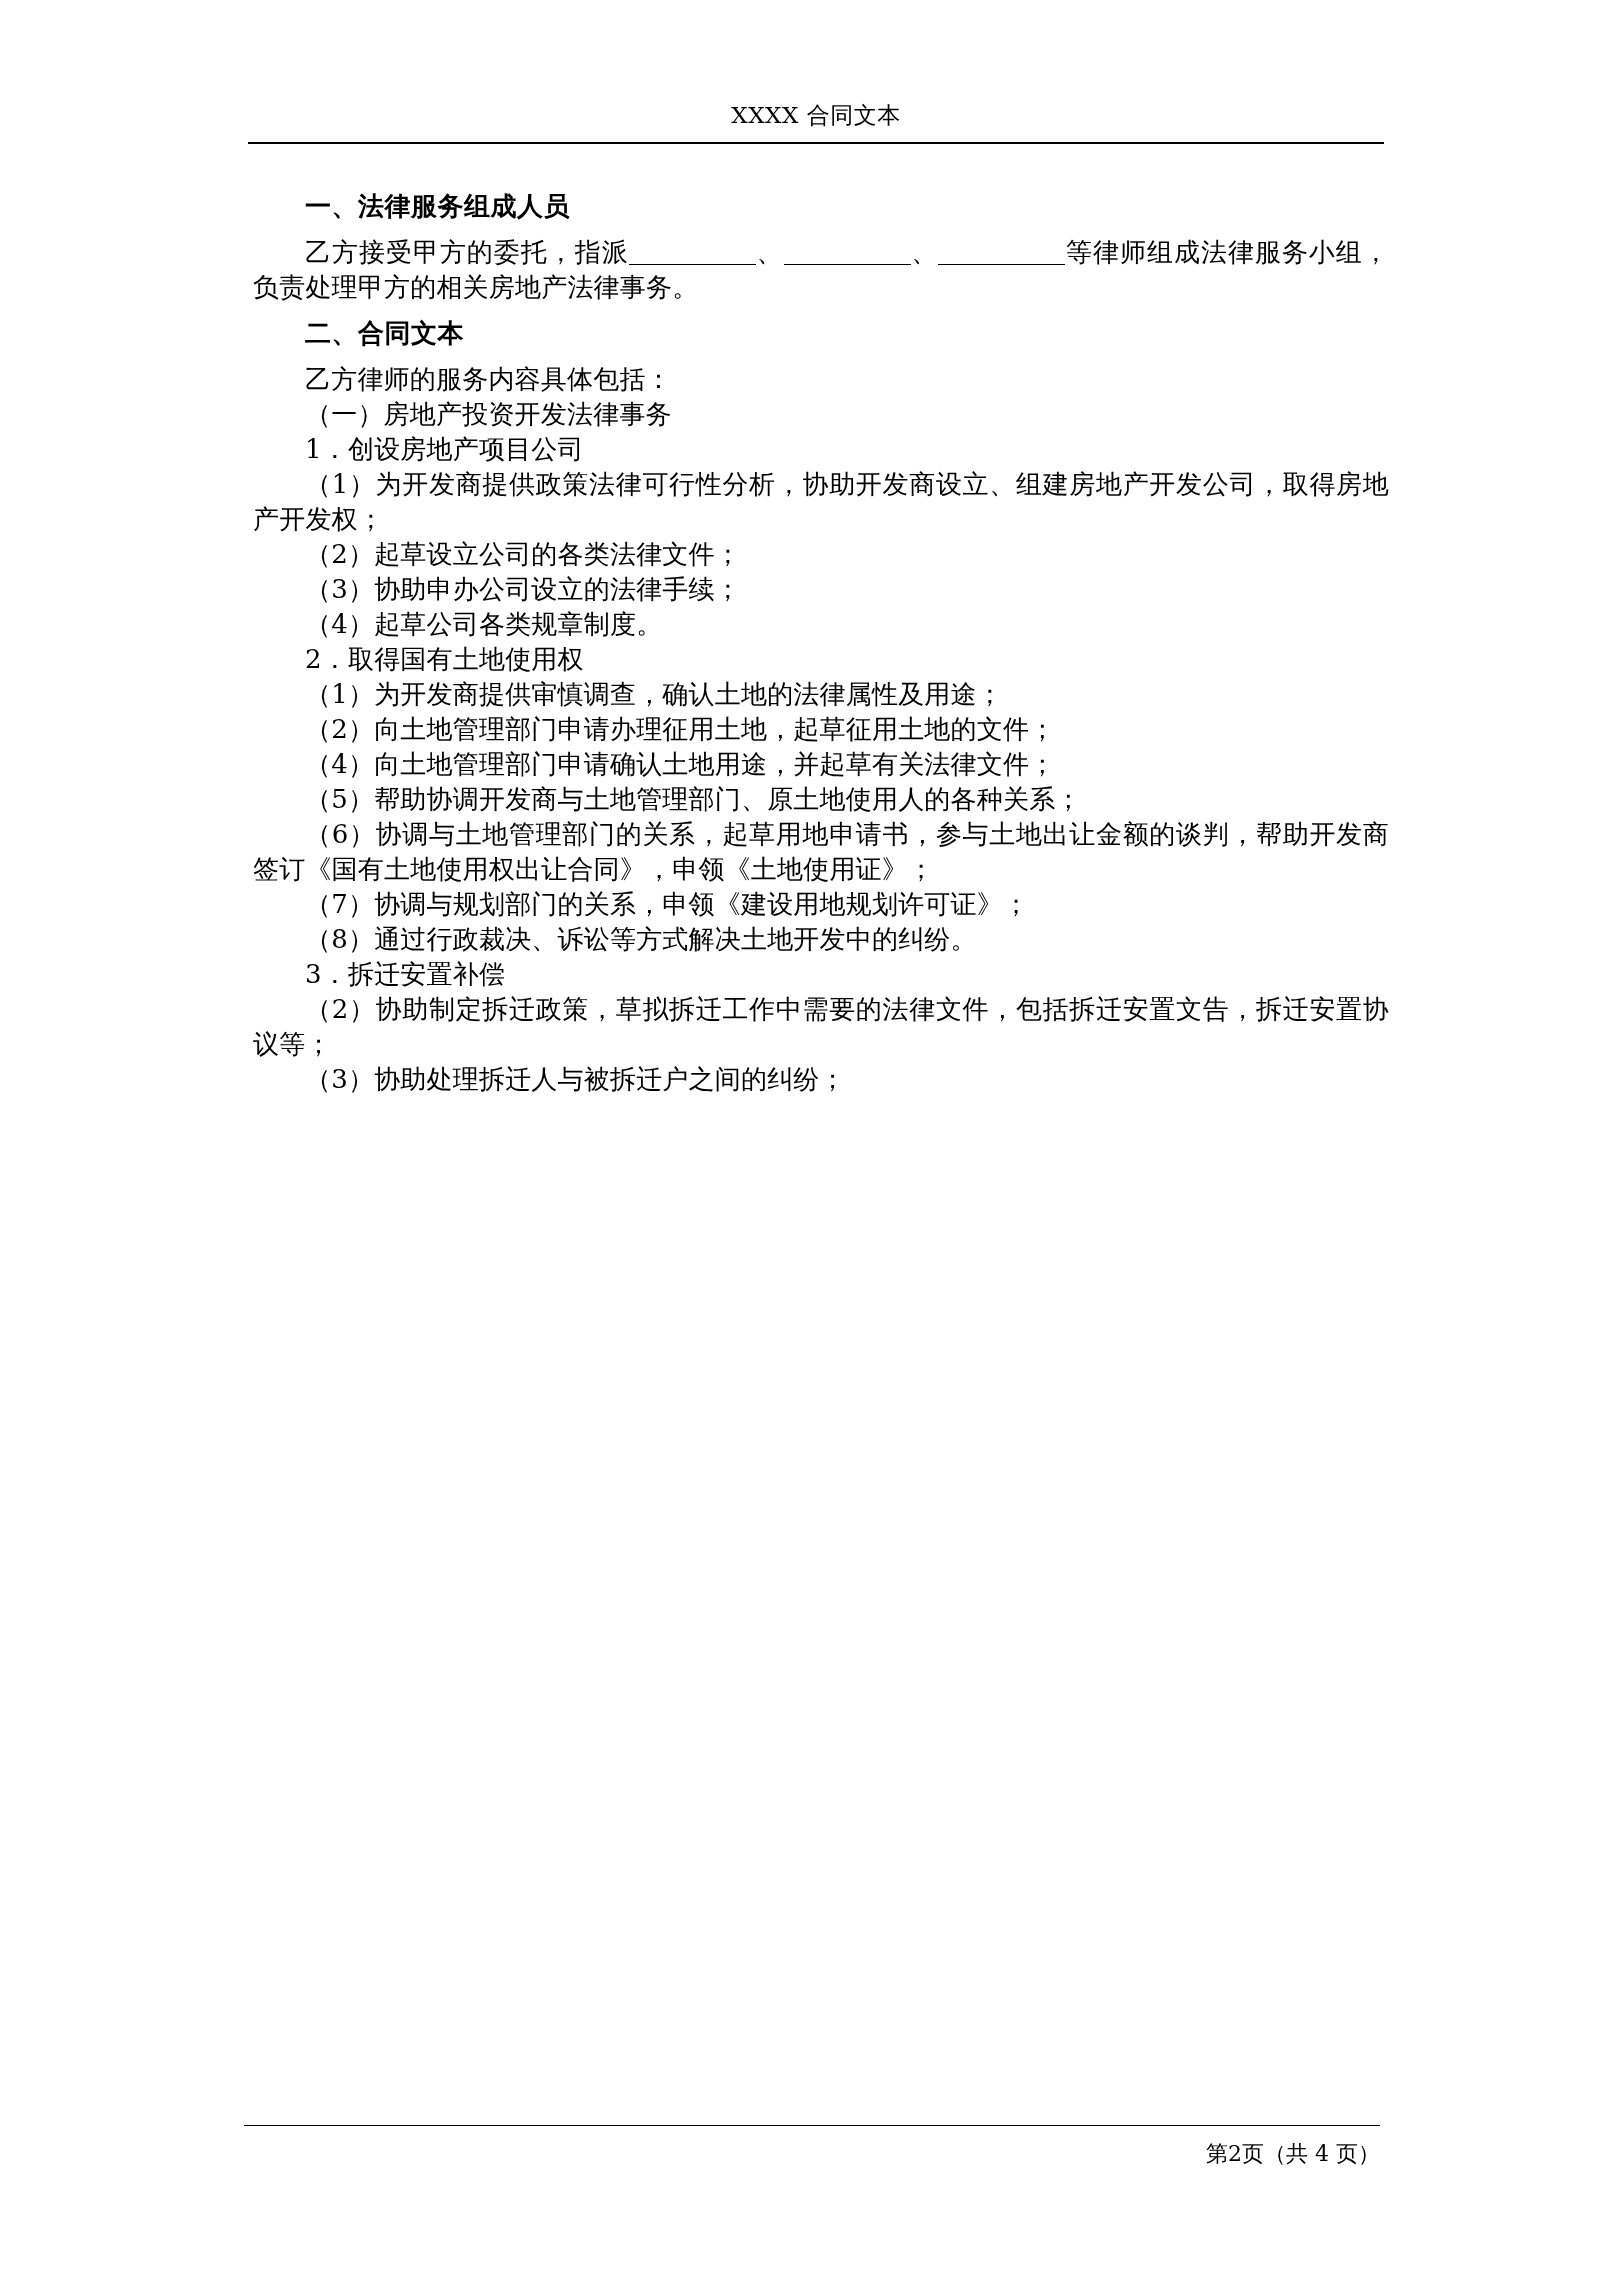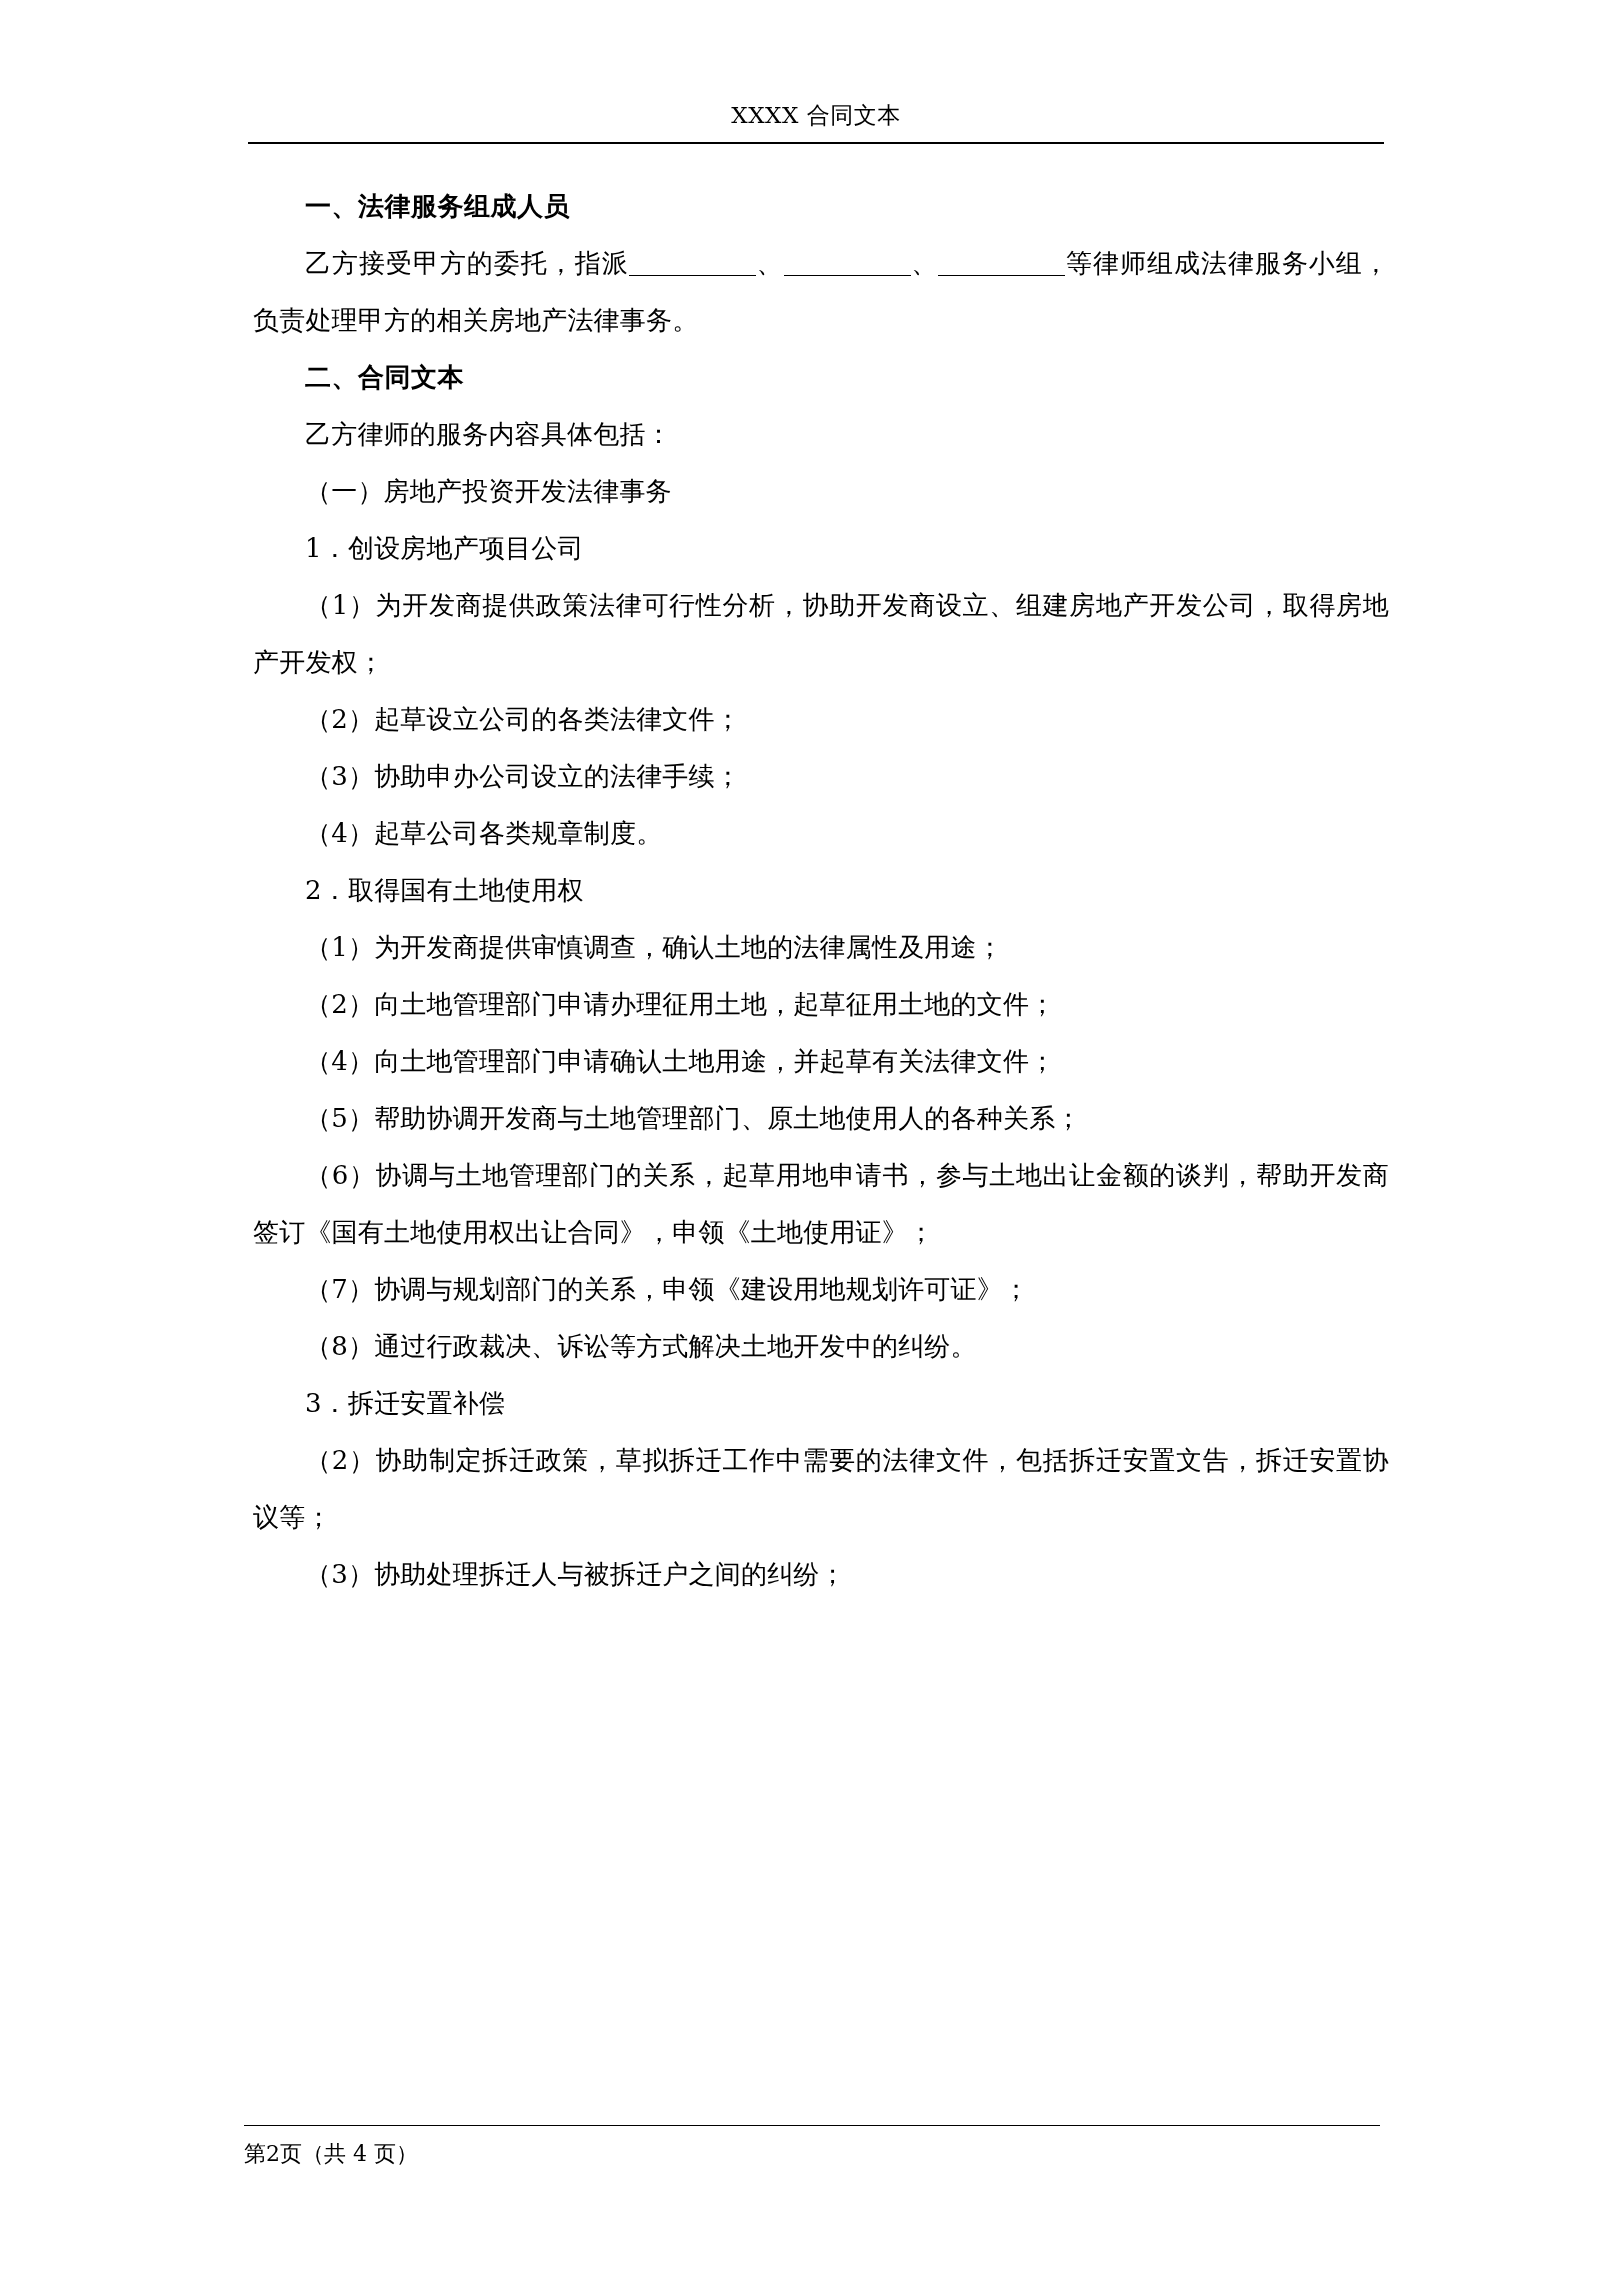--- a/index.html
+++ b/index.html
@@ -49,35 +49,35 @@
     position: absolute;
     top: 2125px;
     left: 0;
     width: 1136px;
   }
   .doc-footer-rule {
     border-top: 1.8px solid #000000;
     width: 100%;
   }
   .doc-footer-text {
-    text-align: left;
+    text-align: right;
     font-size: 22px;
     color: #000000;
     padding-top: 12.7px;
   }
   
   .doc-body {
     position: absolute;
     top: 178px;
     left: 9px;
     width: 1136px;
   }
   .p {
     font-size: 26px;
-    line-height: 57px;
+    line-height: 35px;
     color: #000000;
     margin: 0;
     text-indent: 52px;
     text-align: justify;
     text-justify: inter-ideograph;
     letter-spacing: 0.2px;
   }
   .h {
     font-size: 26px;
     line-height: 57px;

